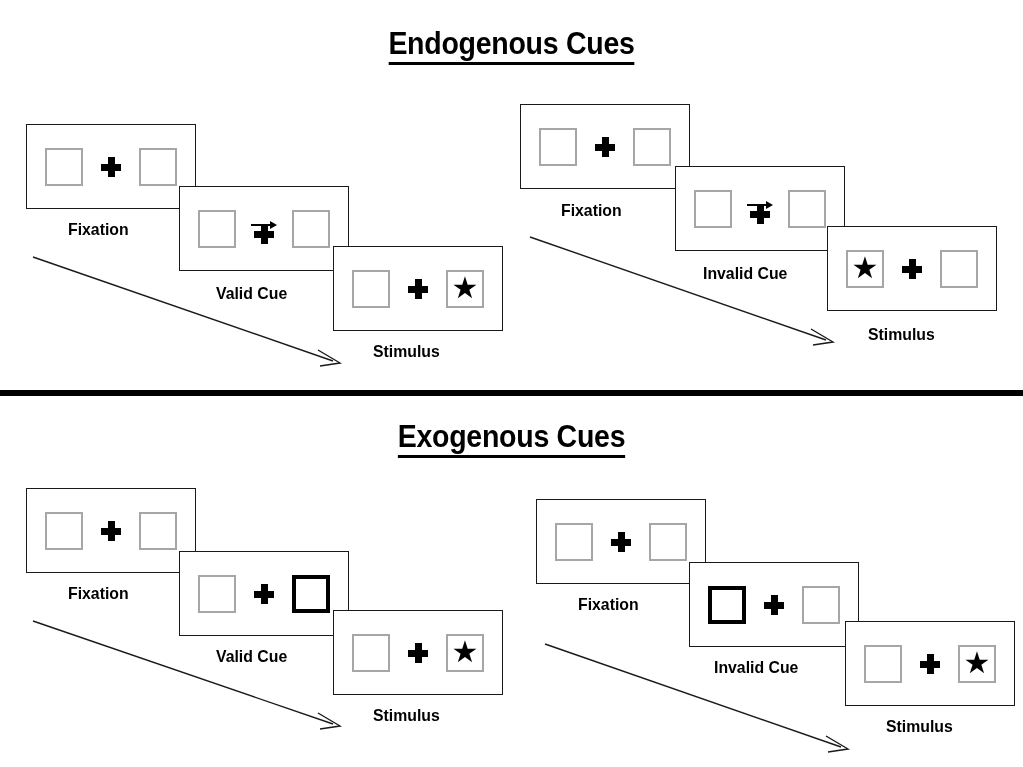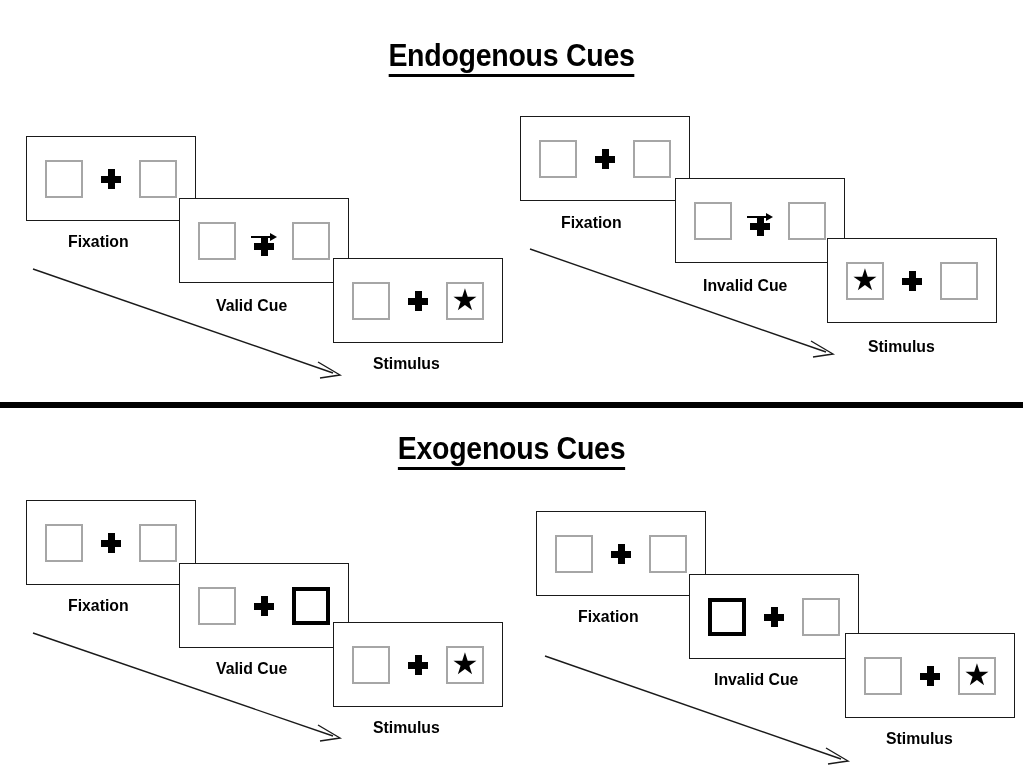--- a/index.html
+++ b/index.html
@@ -1,21 +1,21 @@
 <!DOCTYPE html>
 <html><head>
 <meta charset="utf-8">
 <style>
   html,body{margin:0;padding:0;}
   body{
     width:1023px;height:767px;background:#ffffff;
     font-family:"Liberation Sans", sans-serif;
     position:relative;overflow:hidden;
   }
-  .stage{position:absolute;left:0;top:16px;width:1023px;height:644px;}
+  .stage{position:absolute;left:0;top:4px;width:1023px;height:644px;}
 
   
   .section-title{
     position:absolute;
     width:1023px;
     text-align:center;
     font-weight:bold;
     font-size:31px;
     letter-spacing:-0.3px;
     color:#000;

